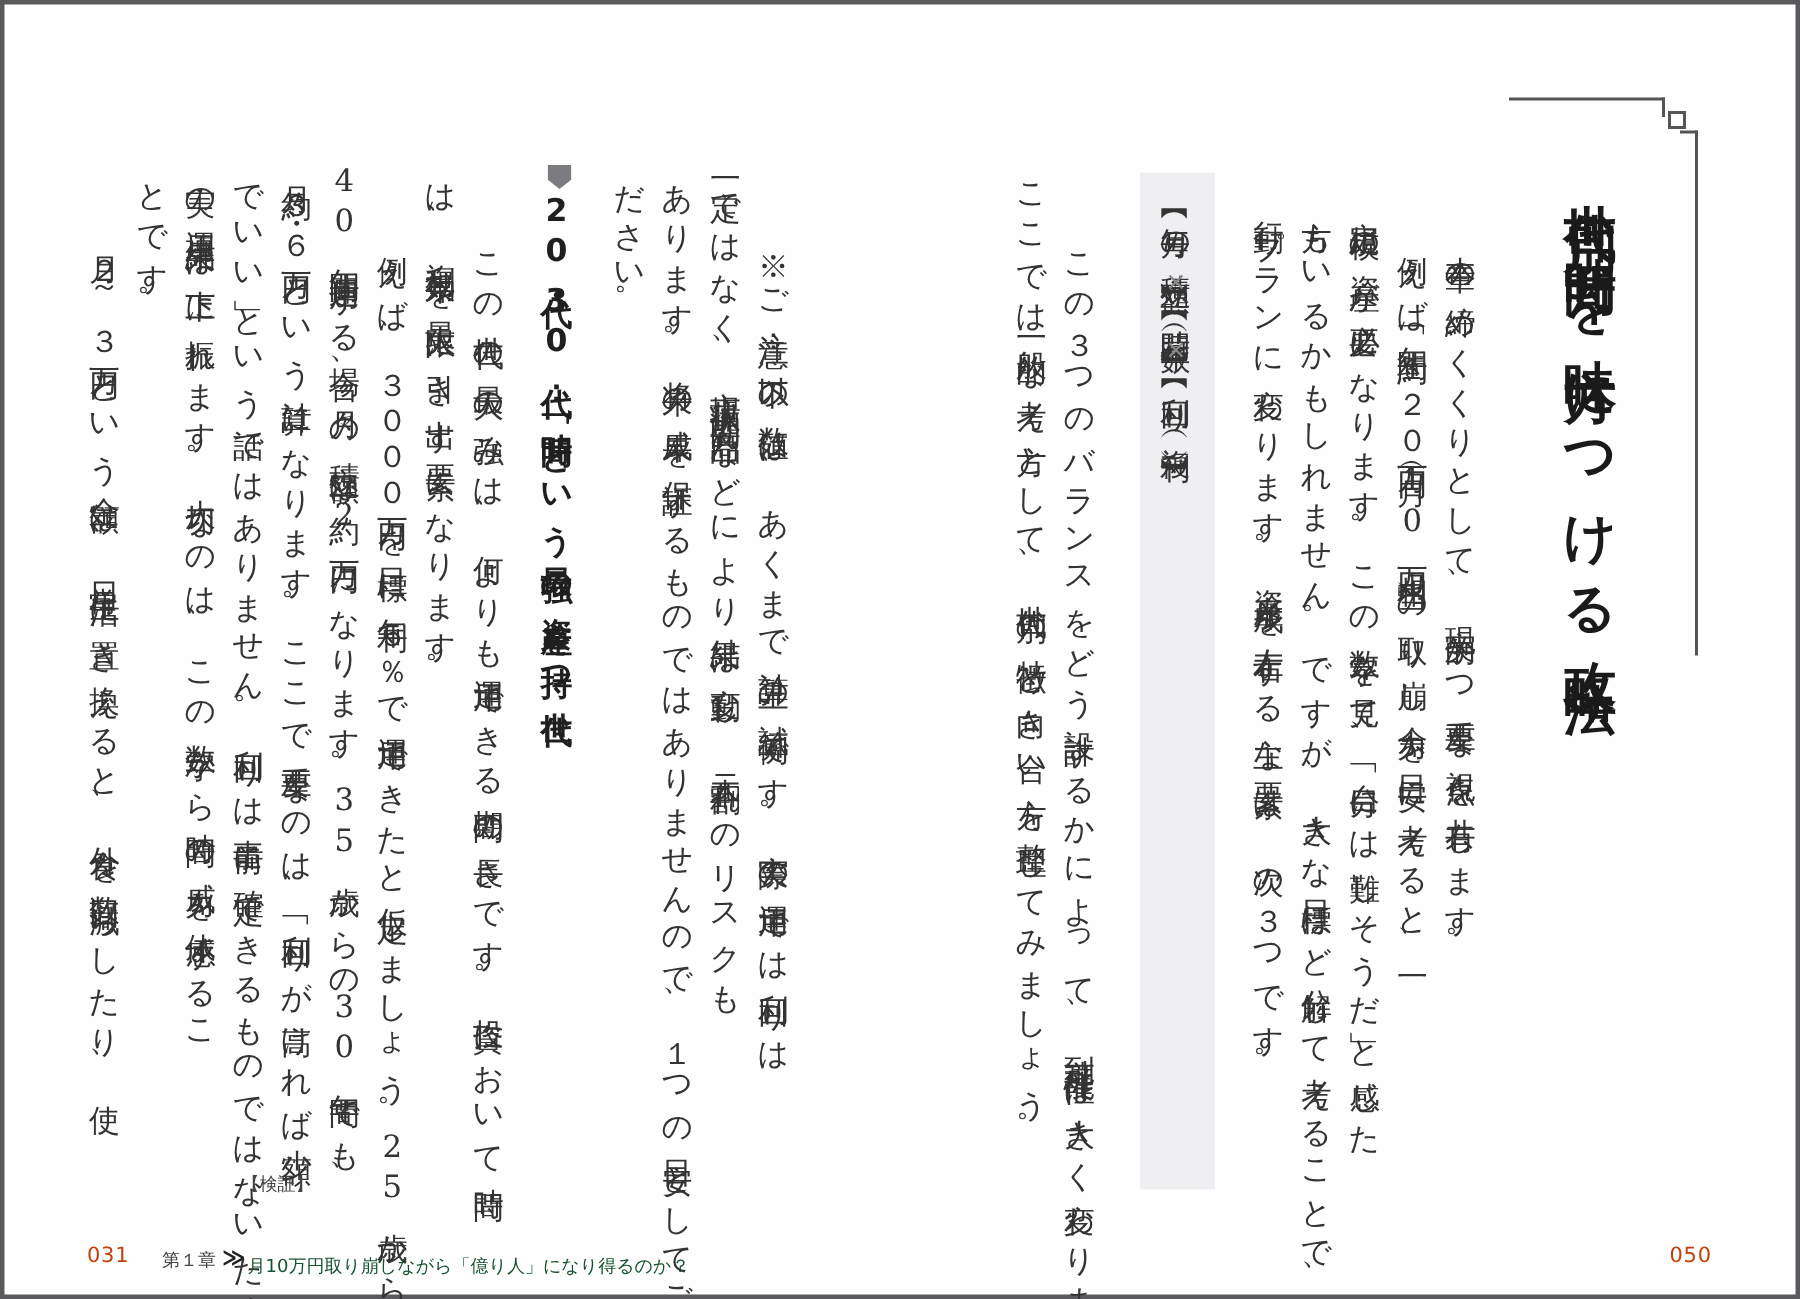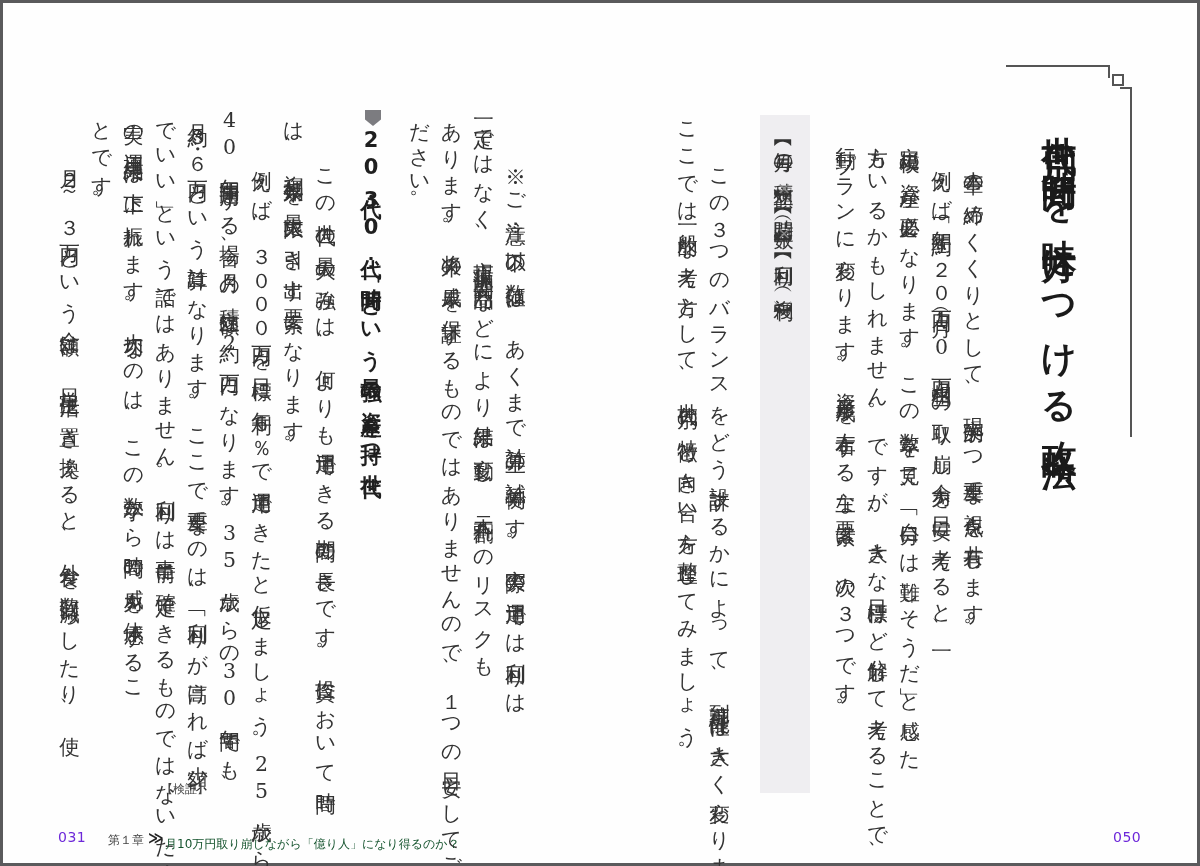--- a/index.html
+++ b/index.html
@@ -92,21 +92,21 @@
       position: absolute;
       left: 362px; top: 107px;
       width: 16px; height: 16px;
       background: #7c7c80;
       clip-path: polygon(0 0, 100% 0, 100% 60%, 50% 100%, 0 60%);
     }
     .folio {
       position: absolute;
       font-family: "DejaVu Sans", "Liberation Sans", sans-serif;
       font-size: 14px;
-      color: #6d28d9;
+      color: #c2410c;
       letter-spacing: 0.5px;
     }
     .running-chapter {
       position: absolute;
       left: 105px; top: 829px;
       font-family: "DejaVu Sans", "Liberation Sans", sans-serif;
       font-size: 12px;
       color: #444;
     }
     .running-chevron {

